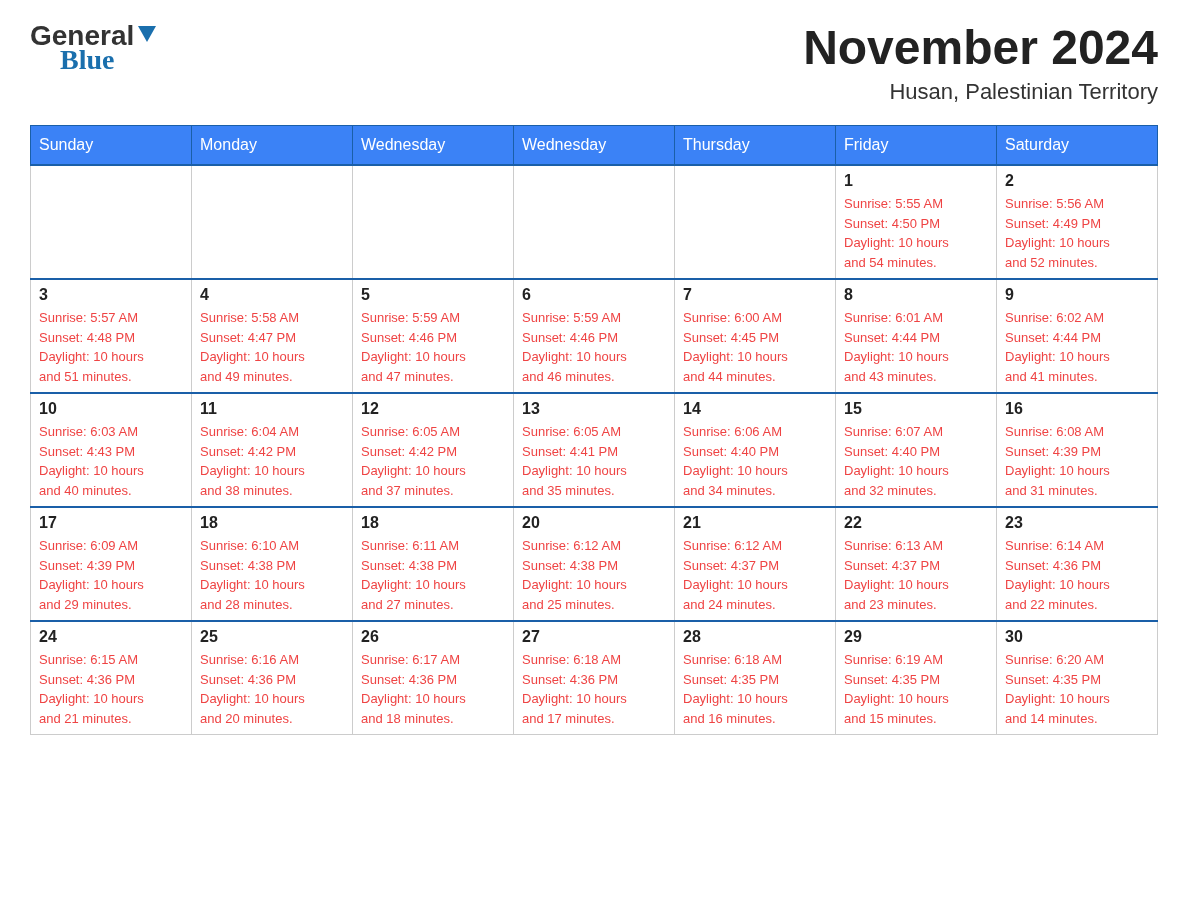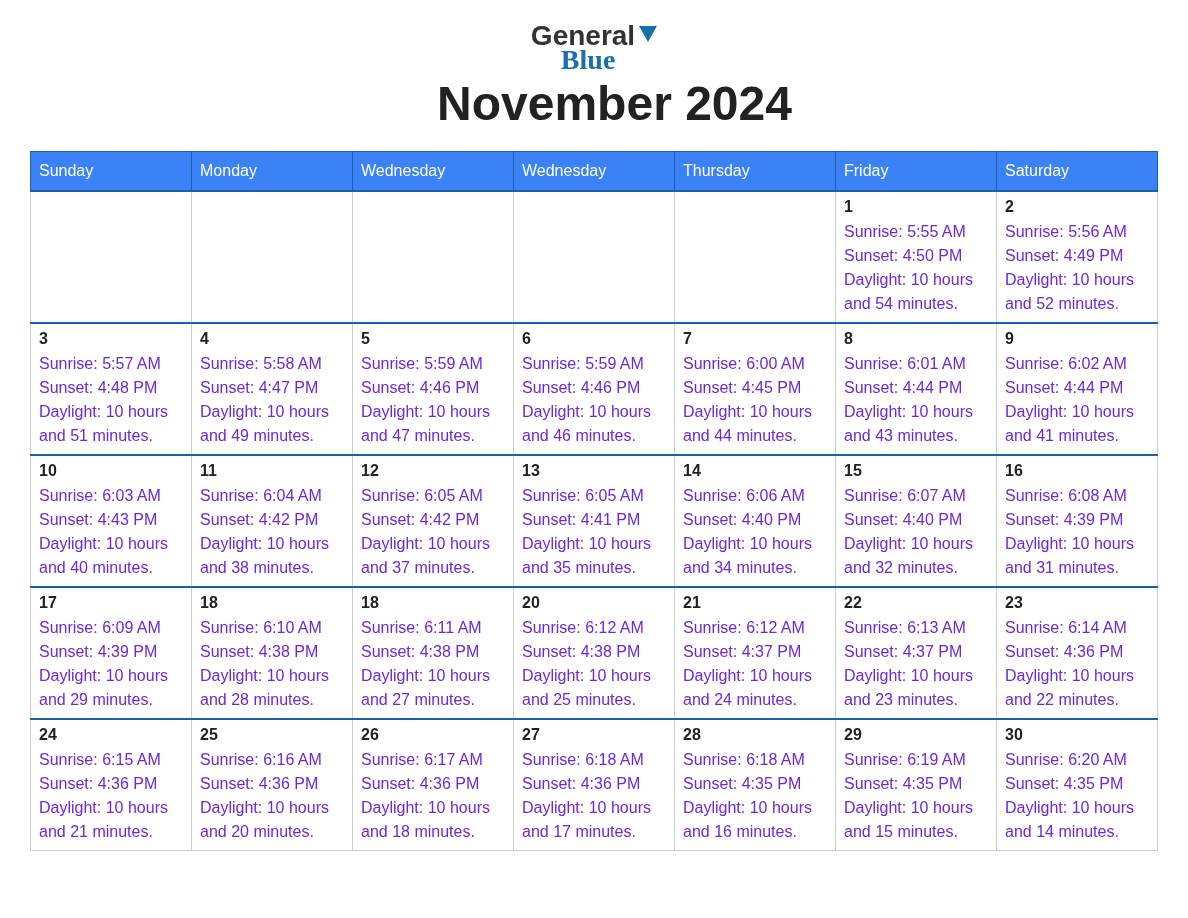--- a/index.html
+++ b/index.html
@@ -7,23 +7,22 @@
       font-family: Arial, sans-serif;
       background: #fff;
       color: #333;
       width: 1188px;
       min-height: 918px;
       padding: 20px 30px;
     }
     .header {
       display: flex;
       justify-content: space-between;
-      align-items: center;
+      align-items: flex-start;
       margin-bottom: 20px;
-      flex-direction: column;
     }
     .logo {
       display: flex;
       flex-direction: column;
       align-items: flex-start;
     }
     .logo-general {
       font-size: 28px;
       font-weight: bold;
       color: #333;
@@ -87,41 +86,42 @@
     .calendar tr.week-row td {
       border-top: 2px solid #1a5fa8;
     }
     .day-number {
       font-size: 16px;
       font-weight: bold;
       color: #222;
       margin-bottom: 4px;
     }
     .day-info {
-      font-size: 16px;
-      color: #6d28d9;
+      font-size: 13px;
+      color: #ef4444;
       line-height: 1.5;
     }
     .empty-cell {
       background: #f9f9f9;
     }
   </style>
 </head>
 <body>
 
 <div class="header">
   <div class="logo">
     <div style="display:flex; align-items:center;">
       <span class="logo-general">General</span>
       <span class="logo-triangle"></span>
     </div>
     <span class="logo-blue">Blue</span>
   </div>
   <div class="title-block">
     <h1>November 2024</h1>
+    <h2>Husan, Palestinian Territory</h2>
   </div>
 </div>
 
 <table class="calendar">
   <thead>
     <tr>
     <th>Sunday</th>
         <th>Monday</th>
         <th>Wednesday</th>
         <th>Wednesday</th>

